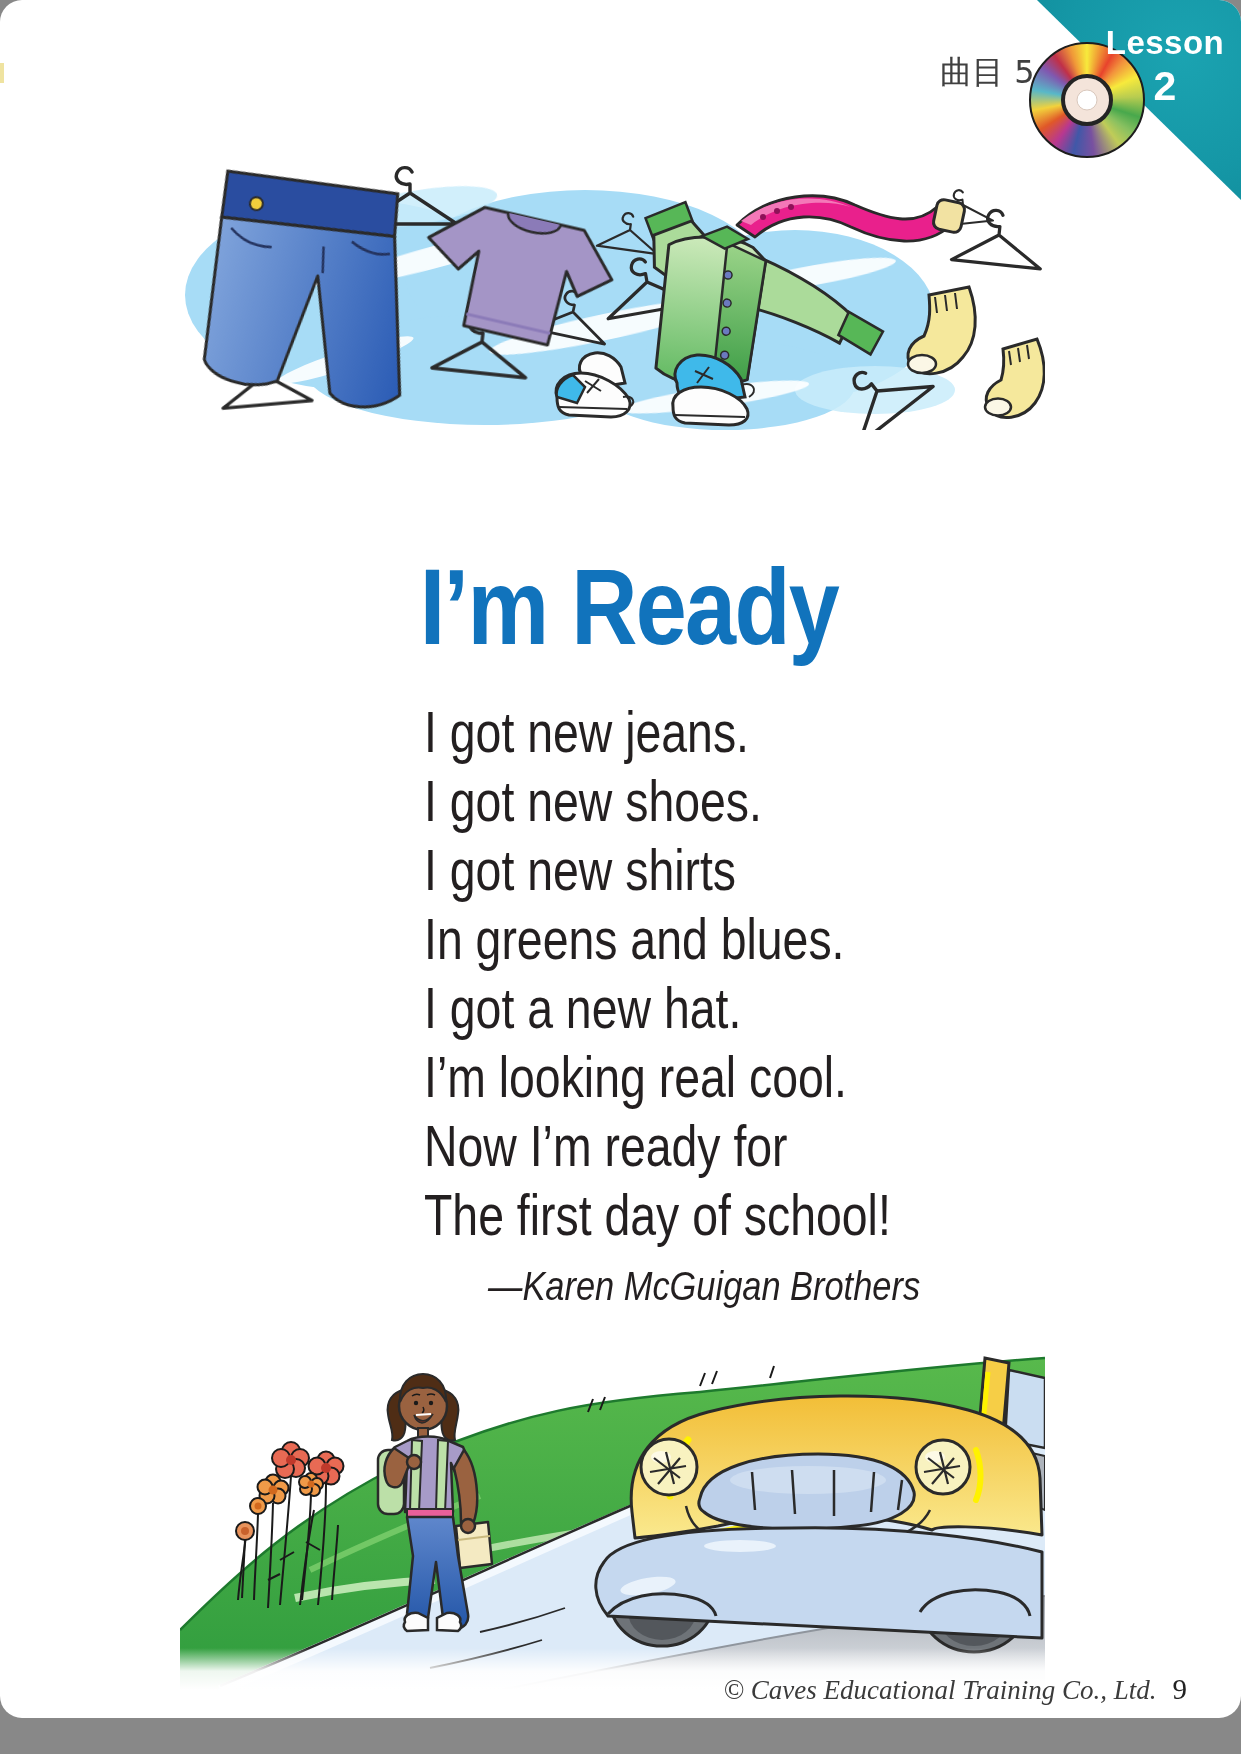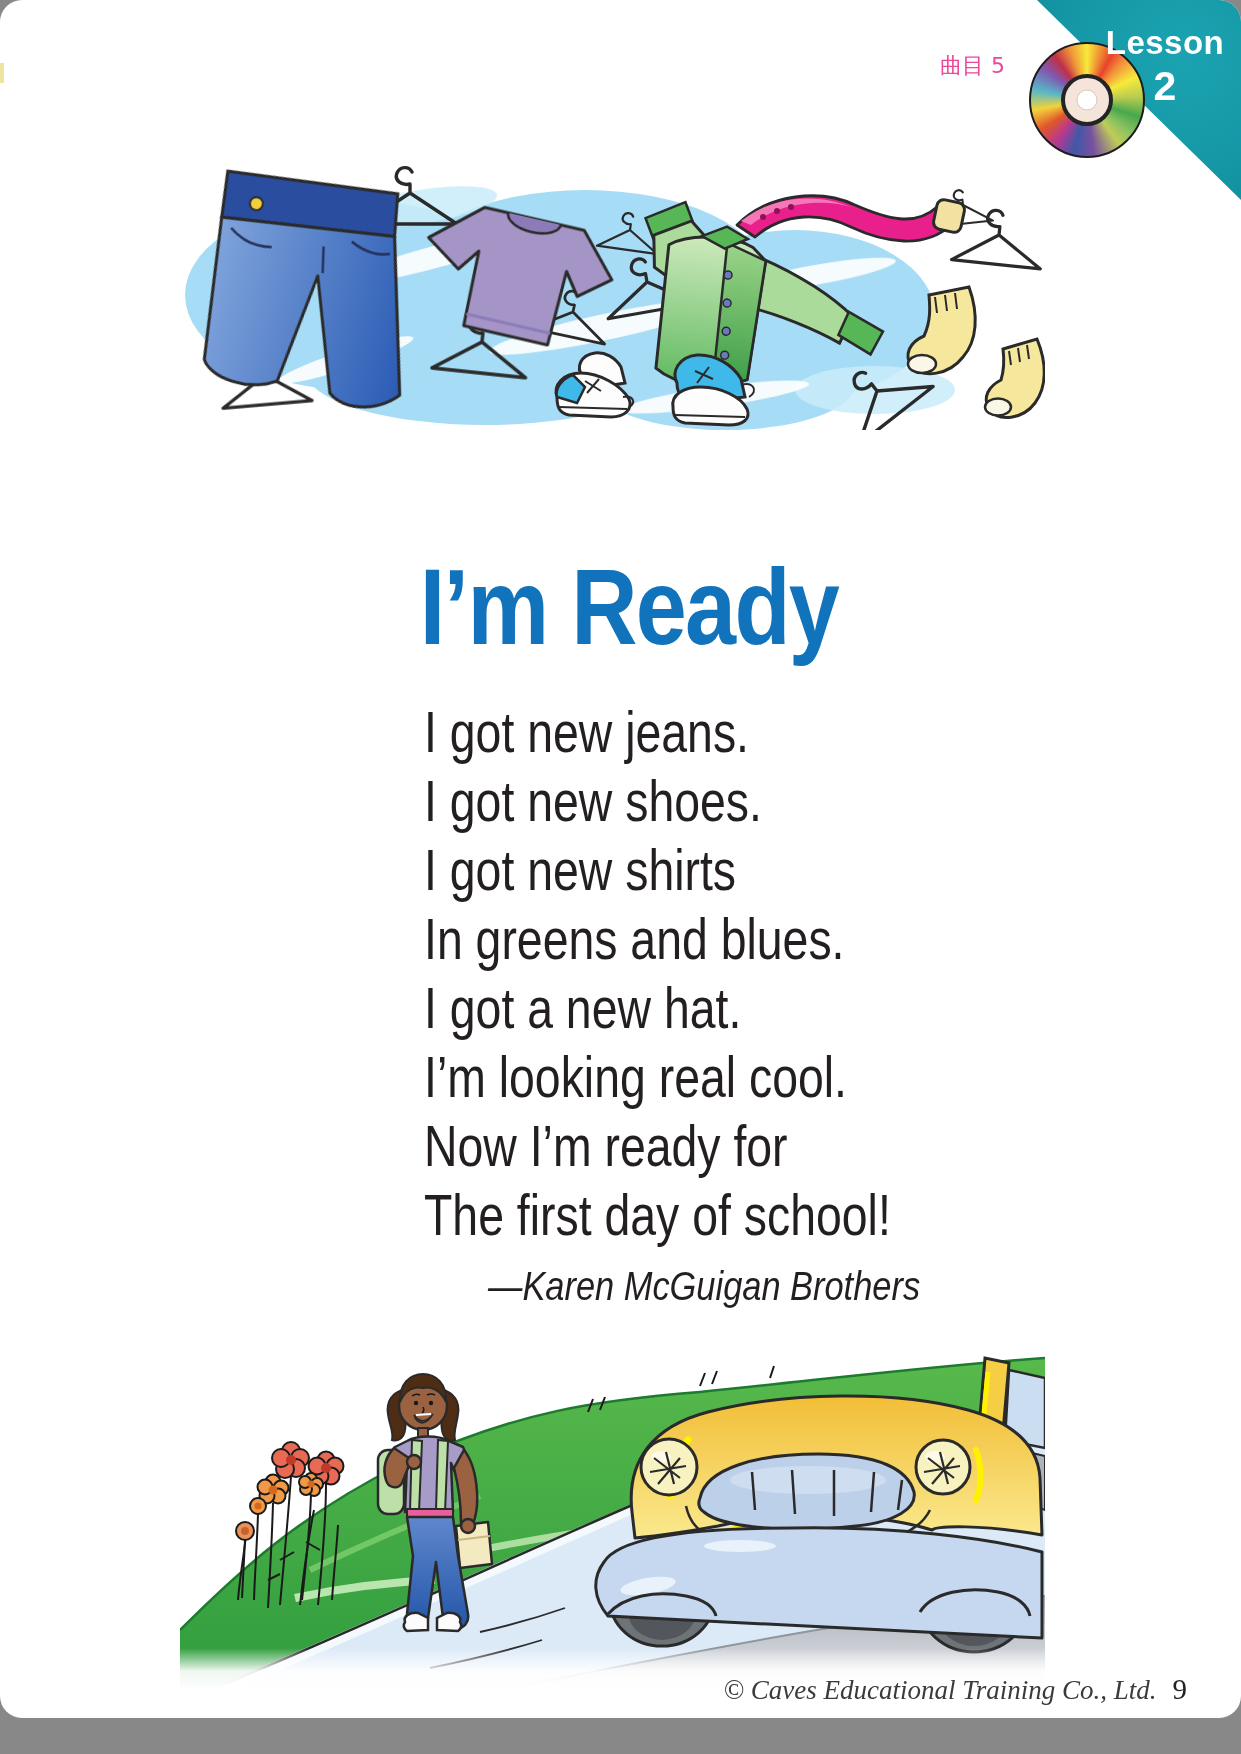--- a/index.html
+++ b/index.html
@@ -10,21 +10,21 @@
   .sliver { position:absolute; left:0; top:63px; width:4px; height:20px; background:#EFE3A0; }
 
   
   .corner { position:absolute; left:1030px; top:0; width:211px; height:200px; z-index:1;
             background: radial-gradient(circle at 72% 28%, #1BA3B1 0%, #1597A6 55%, #0F8A99 100%);
             clip-path: polygon(3.3% 0%, 100% 0%, 100% 100%); }
   .lesson-label { position:absolute; top:24px; left:1104px; width:122px; text-align:center; z-index:3;
             font-size:33px; font-weight:bold; color:#fff; letter-spacing:0.5px; }
   .lesson-number { position:absolute; top:63px; left:1104px; width:122px; text-align:center; z-index:3;
             font-size:41px; font-weight:bold; color:#fff; }
-  .track { position:absolute; top:51px; left:940px; font-size:22px; color:#ec4899; z-index:2;
+  .track { position:absolute; top:51px; left:940px; font-size:32px; color:#404040; z-index:2;
             font-family:"DejaVu Sans", sans-serif; }
 
   
   .cd { position:absolute; left:1029px; top:42px; width:116px; height:116px; border-radius:50%; z-index:2;
         border:2.5px solid #1d1d1d;
         background: conic-gradient(from 0deg,
           #F7EA3C, #E8432C 8%, #F2913C 12%, #F7EA3C 18%, #B8CC50 24%, #48A84C 30%,
           #88C060 35%, #C0CC58 40%, #7850A0 48%, #4058A8 54%, #B83890 60%, #E05828 66%,
           #F2D23C 72%, #58B8C8 78%, #8058B0 85%, #C03048 90%, #F09838 95%, #F7EA3C 100%); }
   .cd-label { position:absolute; left:50%; top:50%; width:52px; height:52px; transform:translate(-50%,-50%);

